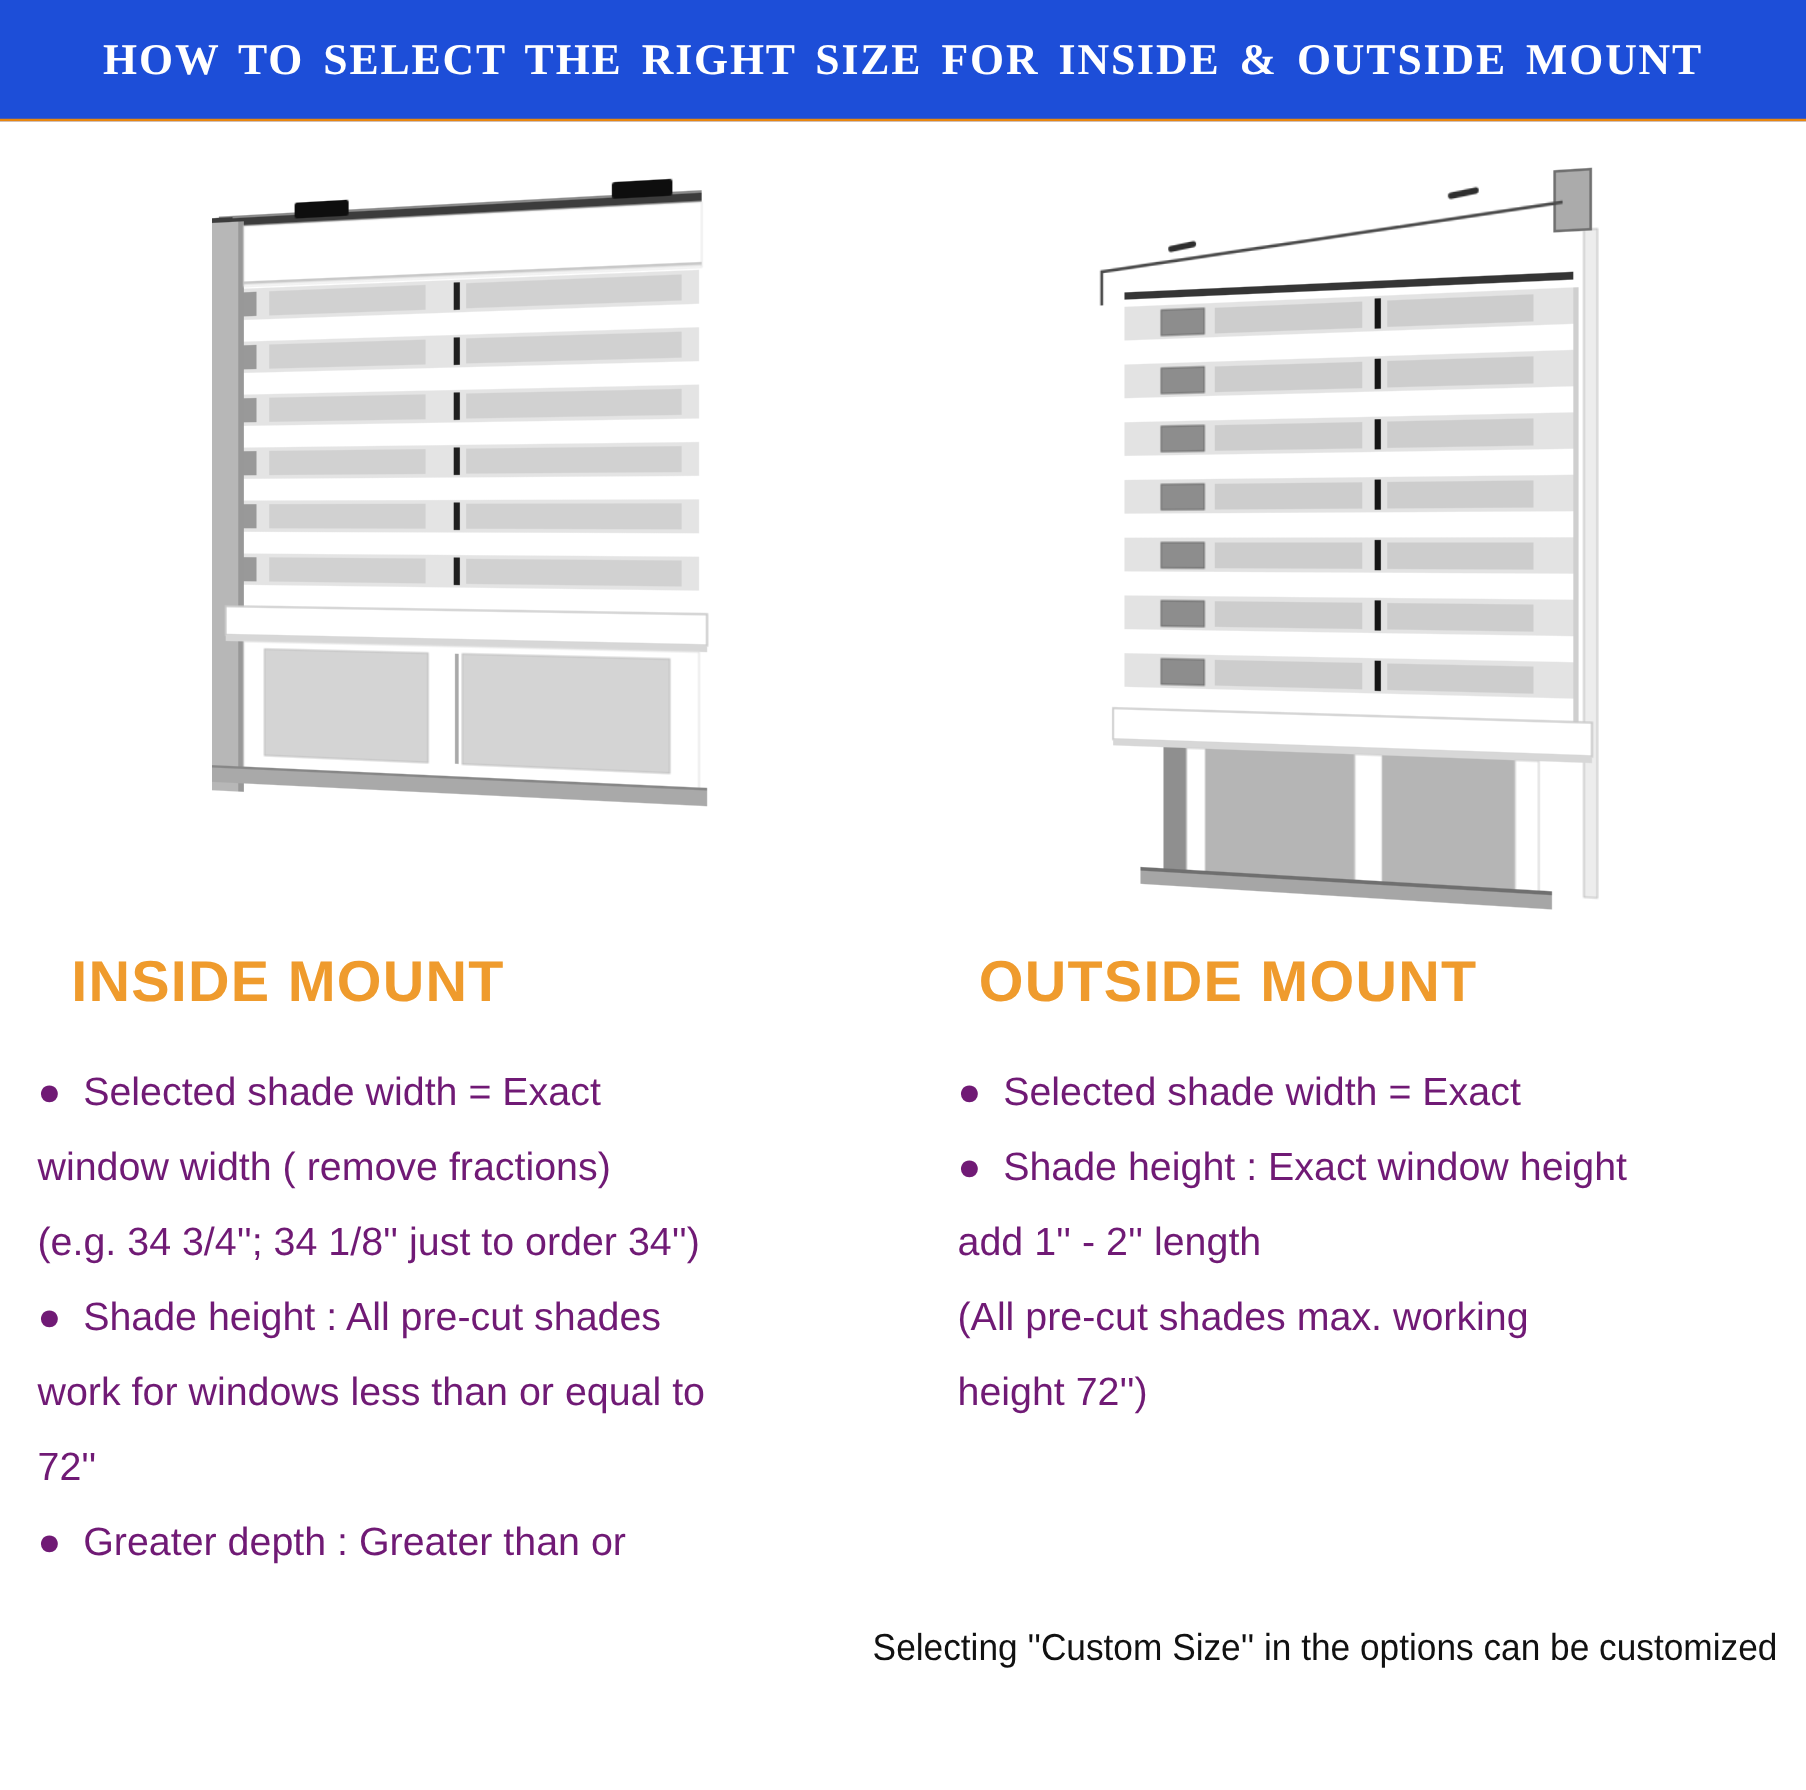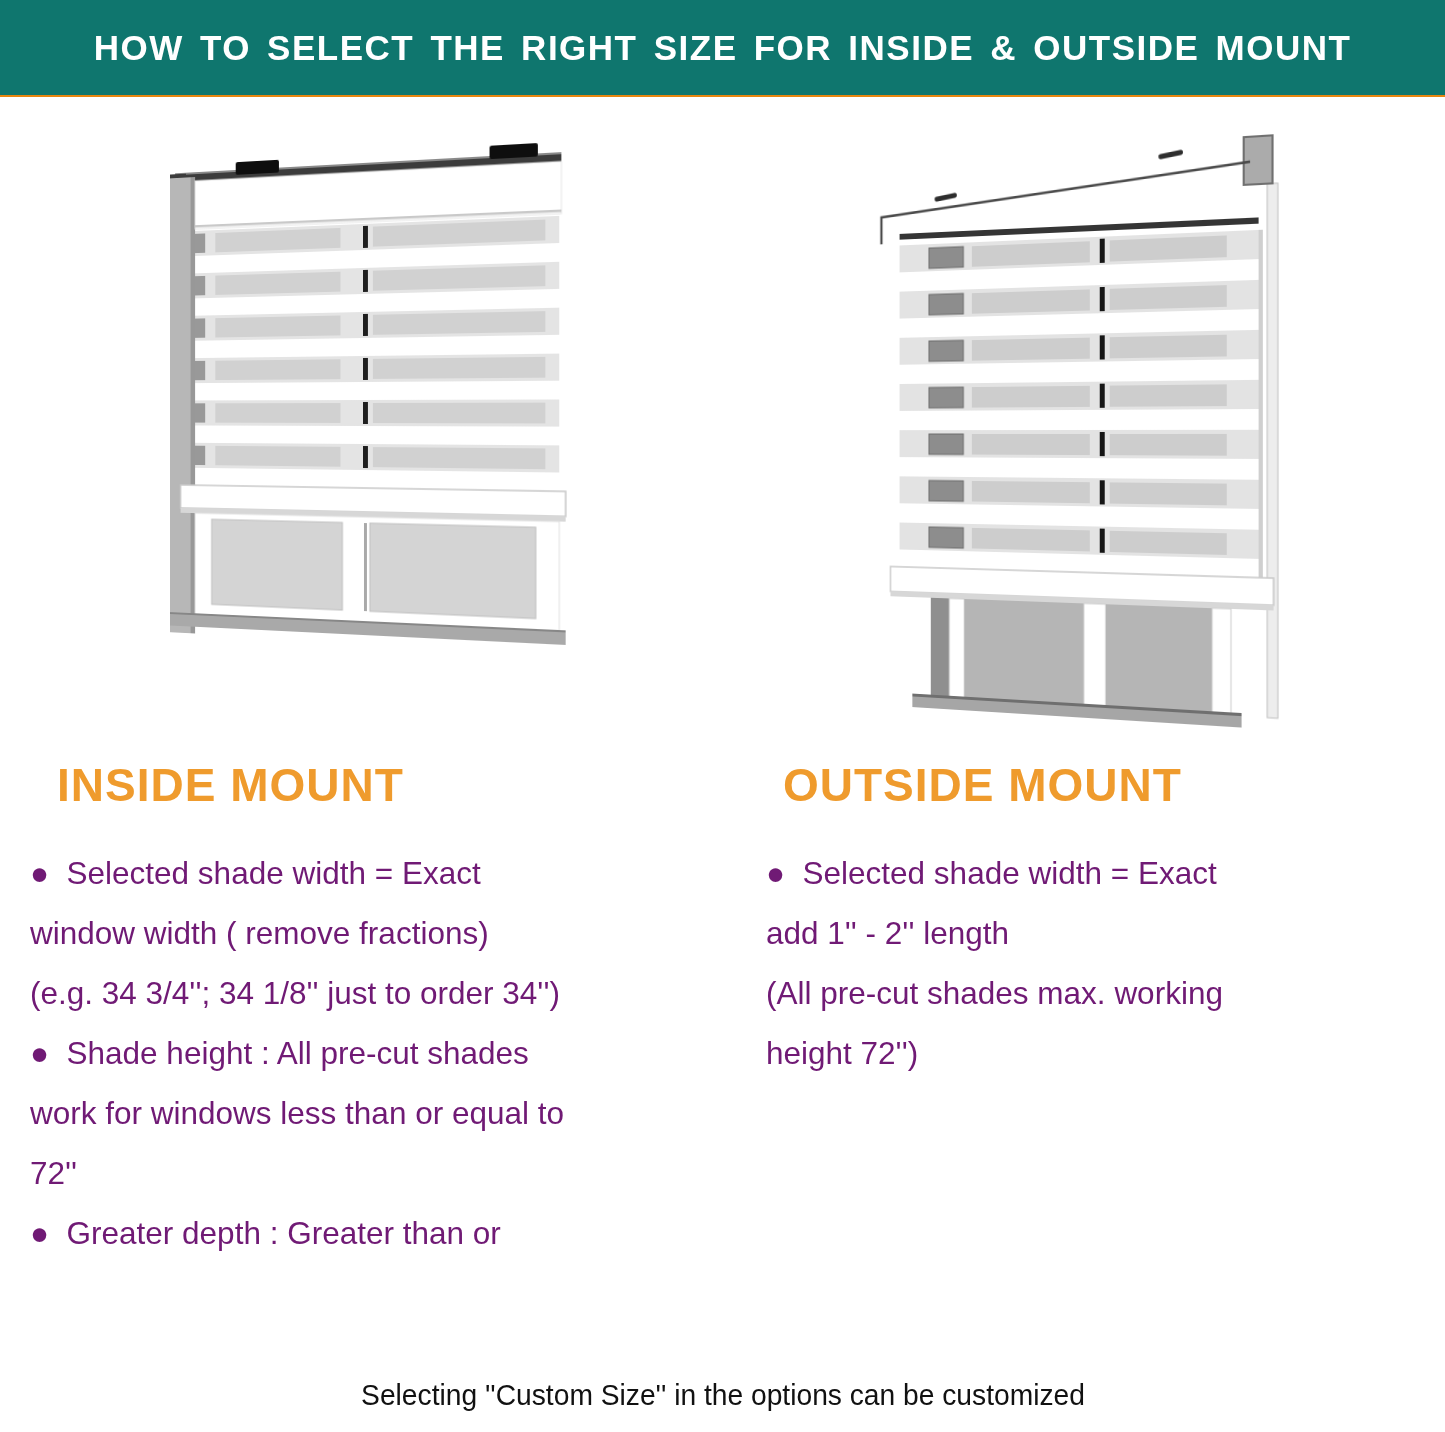--- a/index.html
+++ b/index.html
@@ -1,21 +1,21 @@
 <!DOCTYPE html>
 <html><head>
 <meta charset="utf-8">
 <style>
   html,body{margin:0;padding:0;background:#ffffff;}
   .page{position:relative;width:1445px;height:1432px;background:#ffffff;overflow:hidden;
         font-family:"Liberation Sans",sans-serif;}
 
   
-  .banner{position:absolute;left:0;top:0;width:1445px;height:95px;background:#0f766e;
-          border-bottom:2px solid #e8860f;display:flex;align-items:center;justify-content:center;}
+  .banner{position:absolute;left:0;top:0;width:1445px;height:95px;background:#1d4ed8;
+          border-bottom:2px solid #e8860f;display:flex;align-items:center;justify-content:center;font-family:Liberation Serif, serif;}
   .banner-title{color:#ffffff;font-weight:bold;font-size:35px;letter-spacing:1.5px;
                 word-spacing:5px;white-space:nowrap;}
 
   
   .fig{position:absolute;}
   .fig-inside{left:158px;top:152px;width:410px;height:520px;}
   .fig-outside{left:866px;top:142px;width:412px;height:585px;}
   .tilt{width:100%;height:100%;transform:perspective(800px) rotateY(-10deg);transform-origin:50% 50%;}
   .fig svg{display:block;overflow:visible;}
 
@@ -25,21 +25,21 @@
   .h-inside{left:45px;margin-left:12px;}
   .h-outside{left:783px;}
 
   
   .col{position:absolute;top:843px;font-size:31.5px;color:#701a75;}
   .col-left{left:30px;width:705px;}
   .col-right{left:766px;width:676px;}
   .line{line-height:60px;white-space:pre-wrap;}
 
   
-  .footer{position:absolute;left:0;top:1378px;width:1445px;text-align:center;
+  .footer{position:absolute;left:0;top:1302px;width:1445px;text-align:right;
           font-size:30px;color:#111111;}
   .footer-inner{display:inline-block;transform:scaleX(0.94);transform-origin:center;}
 </style>
 </head>
 <body>
 
 <div class="page">
 
   <div class="banner">
     <div class="banner-title">HOW TO SELECT THE RIGHT SIZE FOR INSIDE &amp; OUTSIDE MOUNT</div>
@@ -168,20 +168,21 @@
     <div class="line">window width ( remove fractions)</div>
     <div class="line">(e.g. 34 3/4''; 34 1/8'' just to order 34'')</div>
     <div class="line">●  Shade height : All pre-cut shades</div>
     <div class="line">work for windows less than or equal to</div>
     <div class="line">72''</div>
     <div class="line">●  Greater depth : Greater than or</div>
   </div>
 
   <div class="col col-right">
     <div class="line">●  Selected shade width = Exact</div>
+    <div class="line">●  Shade height : Exact window height</div>
     <div class="line">add 1'' - 2'' length</div>
     <div class="line">(All pre-cut shades max. working</div>
     <div class="line">height 72'')</div>
   </div>
 
   <div class="footer">
     <span class="footer-inner">Selecting ''Custom Size'' in the options can be customized</span>
   </div>
 
 </div>

